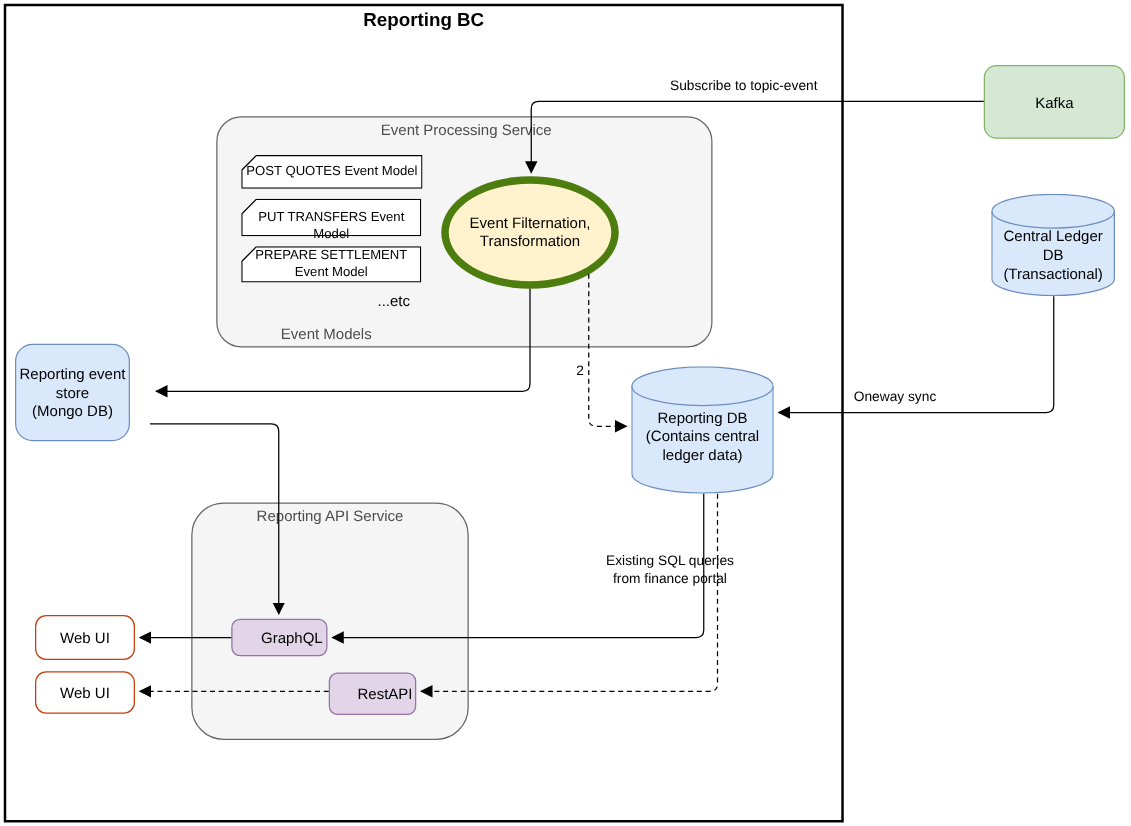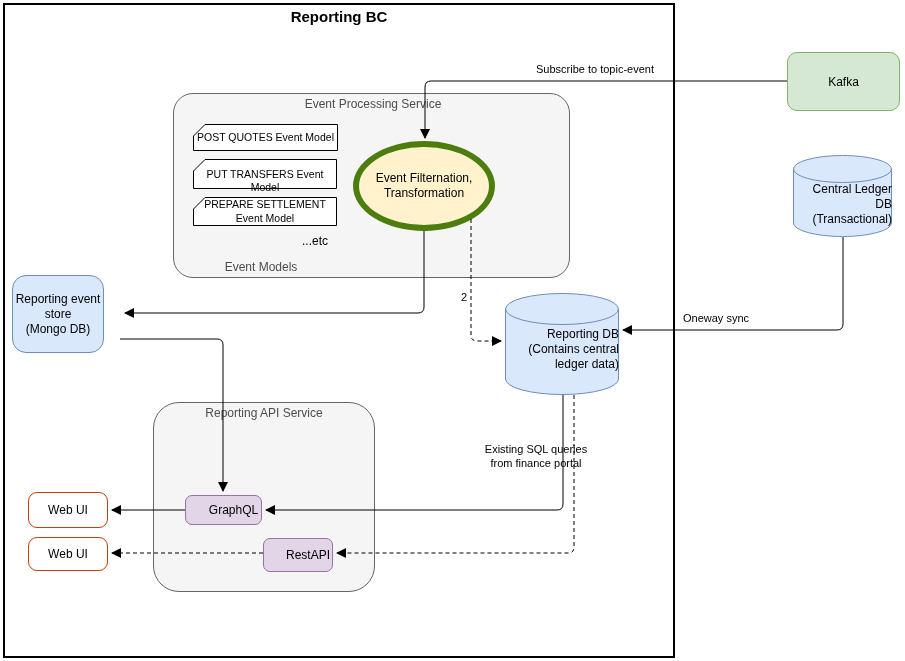--- a/index.html
+++ b/index.html
@@ -16,21 +16,21 @@
   .round-node{border-radius:10px;border:1px solid;}
   .kafka{background:#d5e8d4;border-color:#82b366;}
   .blue{background:#dae8fc;border-color:#6c8ebf;border-radius:14px;}
   .purple{background:#e1d5e7;border-color:#9673a6;border-radius:7px;padding-left:20px;}
   .white-node{background:#fff;border:1px solid #c2410c;border-radius:9px;}
   .ellipse{background:#fff2cc;border:6px solid #4d7c0f;border-radius:50%;}
   .card{z-index:2;}
   .card svg{position:absolute;left:0;top:0;}
   .card-label{position:relative;width:100%;height:100%;font-size:10.5px;color:#000;z-index:2;}
   .cyl{z-index:2;}
-  .cyl-label{position:absolute;left:0;right:0;text-align:right;font-size:12px;color:#000;z-index:2;}
+  .cyl-label{position:absolute;left:0;right:0;text-align:center;font-size:12px;color:#000;z-index:2;}
   .misc-label{position:absolute;font-size:12px;color:#000;z-index:2;text-align:center;}
   .edges{position:absolute;left:0;top:0;z-index:3;pointer-events:none;}
   .edge-label{position:absolute;font-size:11px;color:#000;text-align:center;z-index:4;}
 </style>
 </head>
 <body>
 
 <div class="canvas">
 
   <div class="abs boundary" style="left:3px;top:3px;width:672px;height:655px;"></div>

